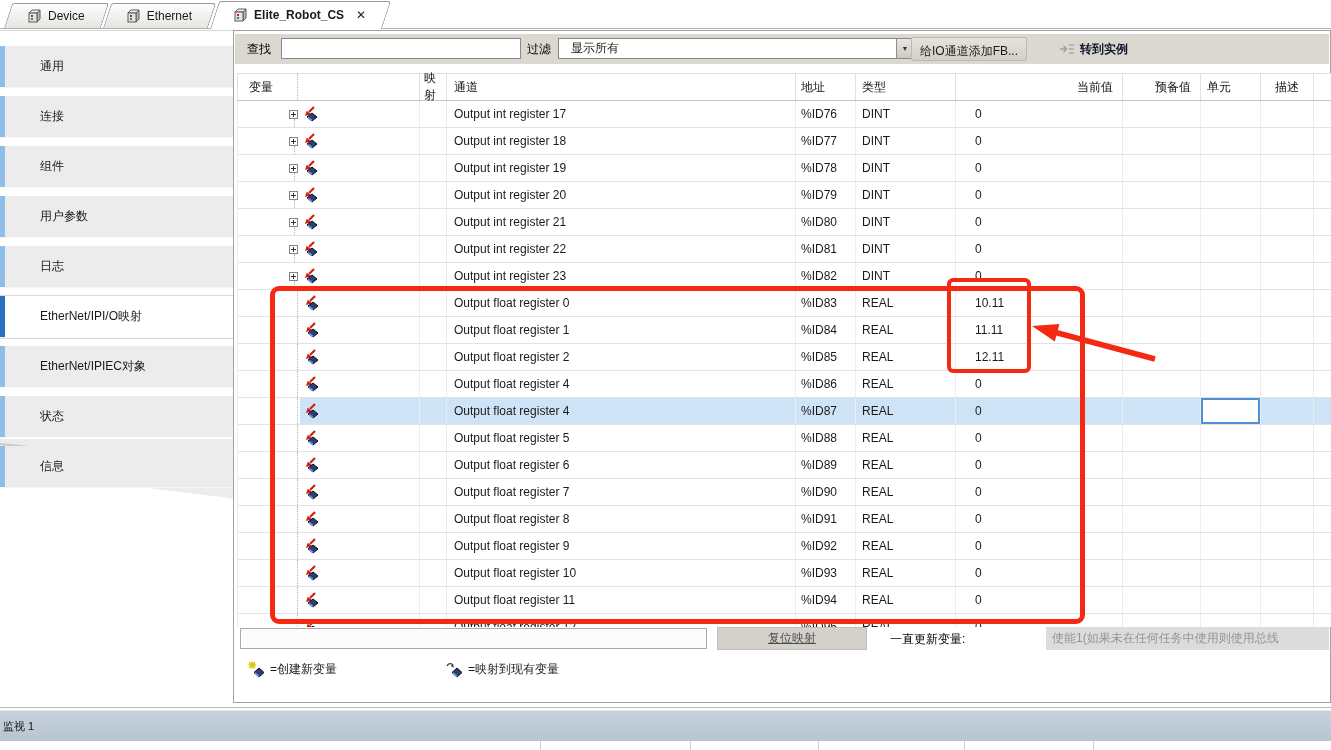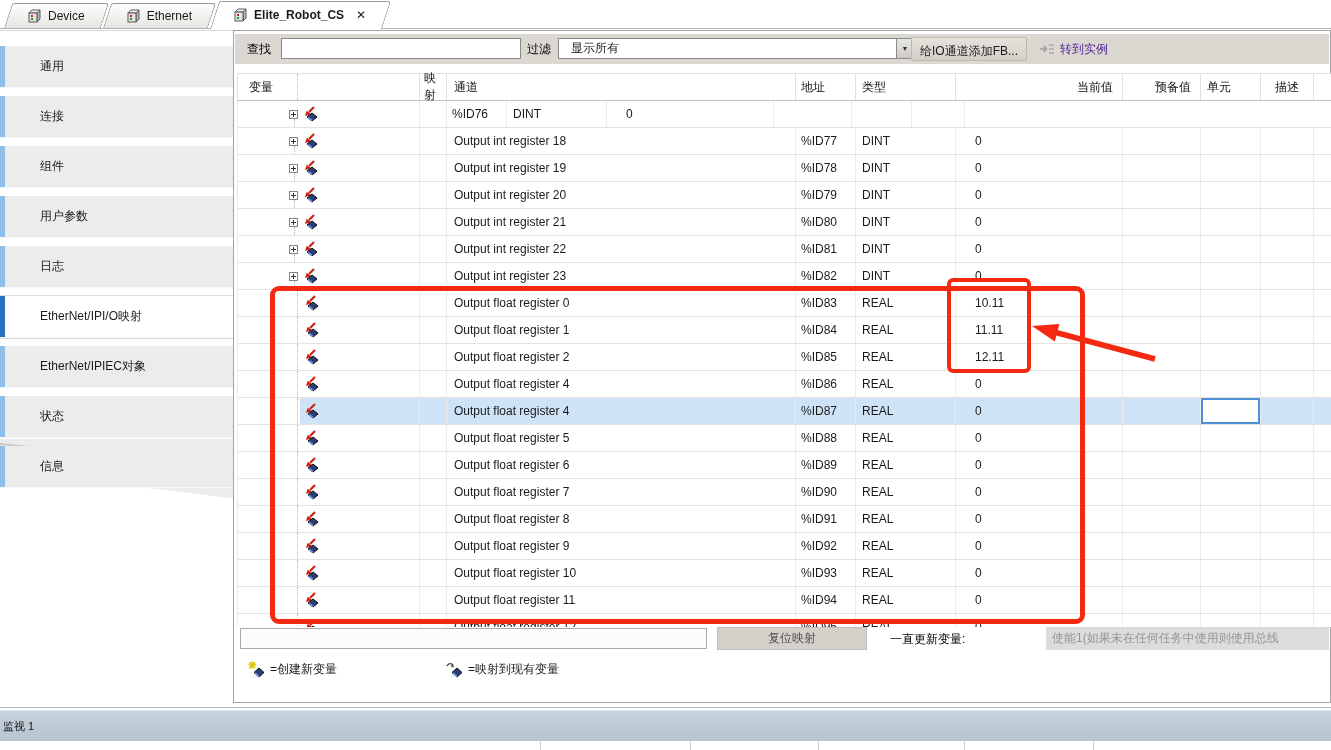--- a/index.html
+++ b/index.html
@@ -33,21 +33,21 @@
 
   .toolbar { position:absolute; left:1px; top:3px; width:1094px; height:30px; background:#dbd8d1; display:block; }
   .tb-label { position:absolute; top:7px; color:#000; }
   .find-label { left:12px; }
   .find-input { position:absolute; left:46px; top:4px; width:240px; height:21px; border:1px solid #898989; background:#fff; font:inherit; padding:0 4px; }
   .filter-label { left:292px; }
   .filter-combo { position:absolute; left:323px; top:4px; width:339px; height:21px; border:1px solid #898989; background:#fff; display:flex; align-items:center; padding-left:12px; }
   .combo-arrow-btn { position:absolute; left:661px; top:4px; width:18px; height:21px; background:linear-gradient(#e8e6e1,#cdcac3); border:1px solid #8b8b8b; display:flex; align-items:center; justify-content:center; font-size:7px; color:#333; cursor:pointer; }
   .tb-btn { position:absolute; top:3px; height:24px; display:flex; align-items:center; gap:5px; padding:0 8px; cursor:pointer; }
   .add-fb-btn { left:676px; background:linear-gradient(#e6e3dd,#d2cfc8); border:1px solid #bdb9b1; border-radius:2px;flex-direction:column; }
-  .goto-btn { left:796px; color:#4c1d95; }
+  .goto-btn { left:816px; color:#0f172a;font-weight:bold; }
 
   
   .tbl-header { position:absolute; left:3px; top:42px; width:1094px; height:28px; display:flex; background:#fff; border-bottom:1px solid #c4c4c4; border-top:1px solid #e0e0e0; border-left:1px solid #e0e0e0; }
   .tbl-header .cell { display:flex; align-items:center; border-right:1px solid #e0e0e0; color:#111; }
   .rows { position:absolute; left:3px; top:70px; width:1094px; height:526px; overflow:hidden; border-left:1px solid #ececec; }
   .row { position:relative; display:flex; height:27px; border-bottom:1px solid #e3e3e3; background:#fff; cursor:default; }
   .row .cell { display:flex; align-items:center; border-right:1px solid #ececec; height:100%; overflow:hidden; white-space:nowrap; }
   .row.selected { background:linear-gradient(to right,#fff 62px,#cfe3f7 62px); }
 
   .c-tree { width:182px; position:relative; }
@@ -71,21 +71,21 @@
   .c-tree::before { content:""; position:absolute; left:59px; top:0; bottom:0; border-left:1px dotted #b5b5b5; }
   .row.has-exp .c-tree::before { left:56px; top:18px; }
   .expander { flex:0 0 9px; width:9px; height:9px; border:1px solid #848484; background:#fff; position:relative; margin-right:5px; cursor:pointer; }
   .expander::before { content:""; position:absolute; left:1px; right:1px; top:3px; height:1px; background:#333; }
   .expander::after { content:""; position:absolute; top:1px; bottom:1px; left:3px; width:1px; background:#333; }
   .var-icon { flex:0 0 15px; margin-right:4px; }
   .row.selected .c-unit { background:#fff; box-shadow:inset 0 0 0 2px #4f90d4; }
 
   
   .foot-bar { position:absolute; left:6px; top:597px; width:467px; height:21px; background:#fcfcfc; border:1px solid #aaa; }
-  .reset-btn { position:absolute; left:483px; top:596px; width:150px; height:23px; background:#d4d1cb; border:1px solid #c2bfb9; color:#4e4e4e; display:flex; align-items:center; justify-content:center; cursor:pointer; }
+  .reset-btn { position:absolute; left:483px; top:596px; width:150px; height:23px; background:#d4d1cb; border:1px solid #c2bfb9; color:#4e4e4e; display:flex; align-items:center; justify-content:center; cursor:pointer;text-decoration:underline; }
   .always-label { position:absolute; left:656px; top:600px; color:#000; }
   .update-combo { position:absolute; left:812px; top:596px; width:283px; height:23px; background:#dcdcdc; color:#949494; display:flex; align-items:center; padding-left:6px; overflow:hidden; white-space:nowrap; }
 
   
   .legend { position:absolute; left:0; top:626px; width:1094px; height:30px; }
   .legend-item { position:absolute; top:4px; display:flex; align-items:center; gap:5px; }
   .legend-new { left:14px; }
   .legend-map { left:212px; }
 
   
@@ -225,20 +225,21 @@
         <span class="tree-pad"></span>
         <span class="expander"></span>
         <svg class="var-icon" width="15" height="16" viewBox="0 0 15 16">
           <line x1="11" y1="1" x2="6" y2="6" stroke="#cf1f0e" stroke-width="2.2"></line>
           <polygon points="2,10 3.7,4.7 8.3,8.3" fill="#cf1f0e"></polygon>
           <polygon points="9,7 14,11 9,15 4,11" fill="#2b3f77" stroke="#0a0a14" stroke-width="1"></polygon>
           <line x1="4.8" y1="11.4" x2="9" y2="14.4" stroke="#6f96e8" stroke-width="1.6"></line>
         </svg>
       </div>
       <div class="cell c-map"></div>
+      <div class="cell c-ch">Output int register 17</div>
       <div class="cell c-addr">%ID76</div>
       <div class="cell c-type">DINT</div>
       <div class="cell c-val">0</div>
       <div class="cell c-prep"></div>
       <div class="cell c-unit"></div>
       <div class="cell c-desc"></div>
       <div class="cell c-rest"></div>
     </div>
       <div class="row has-exp">
       <div class="cell c-tree">

